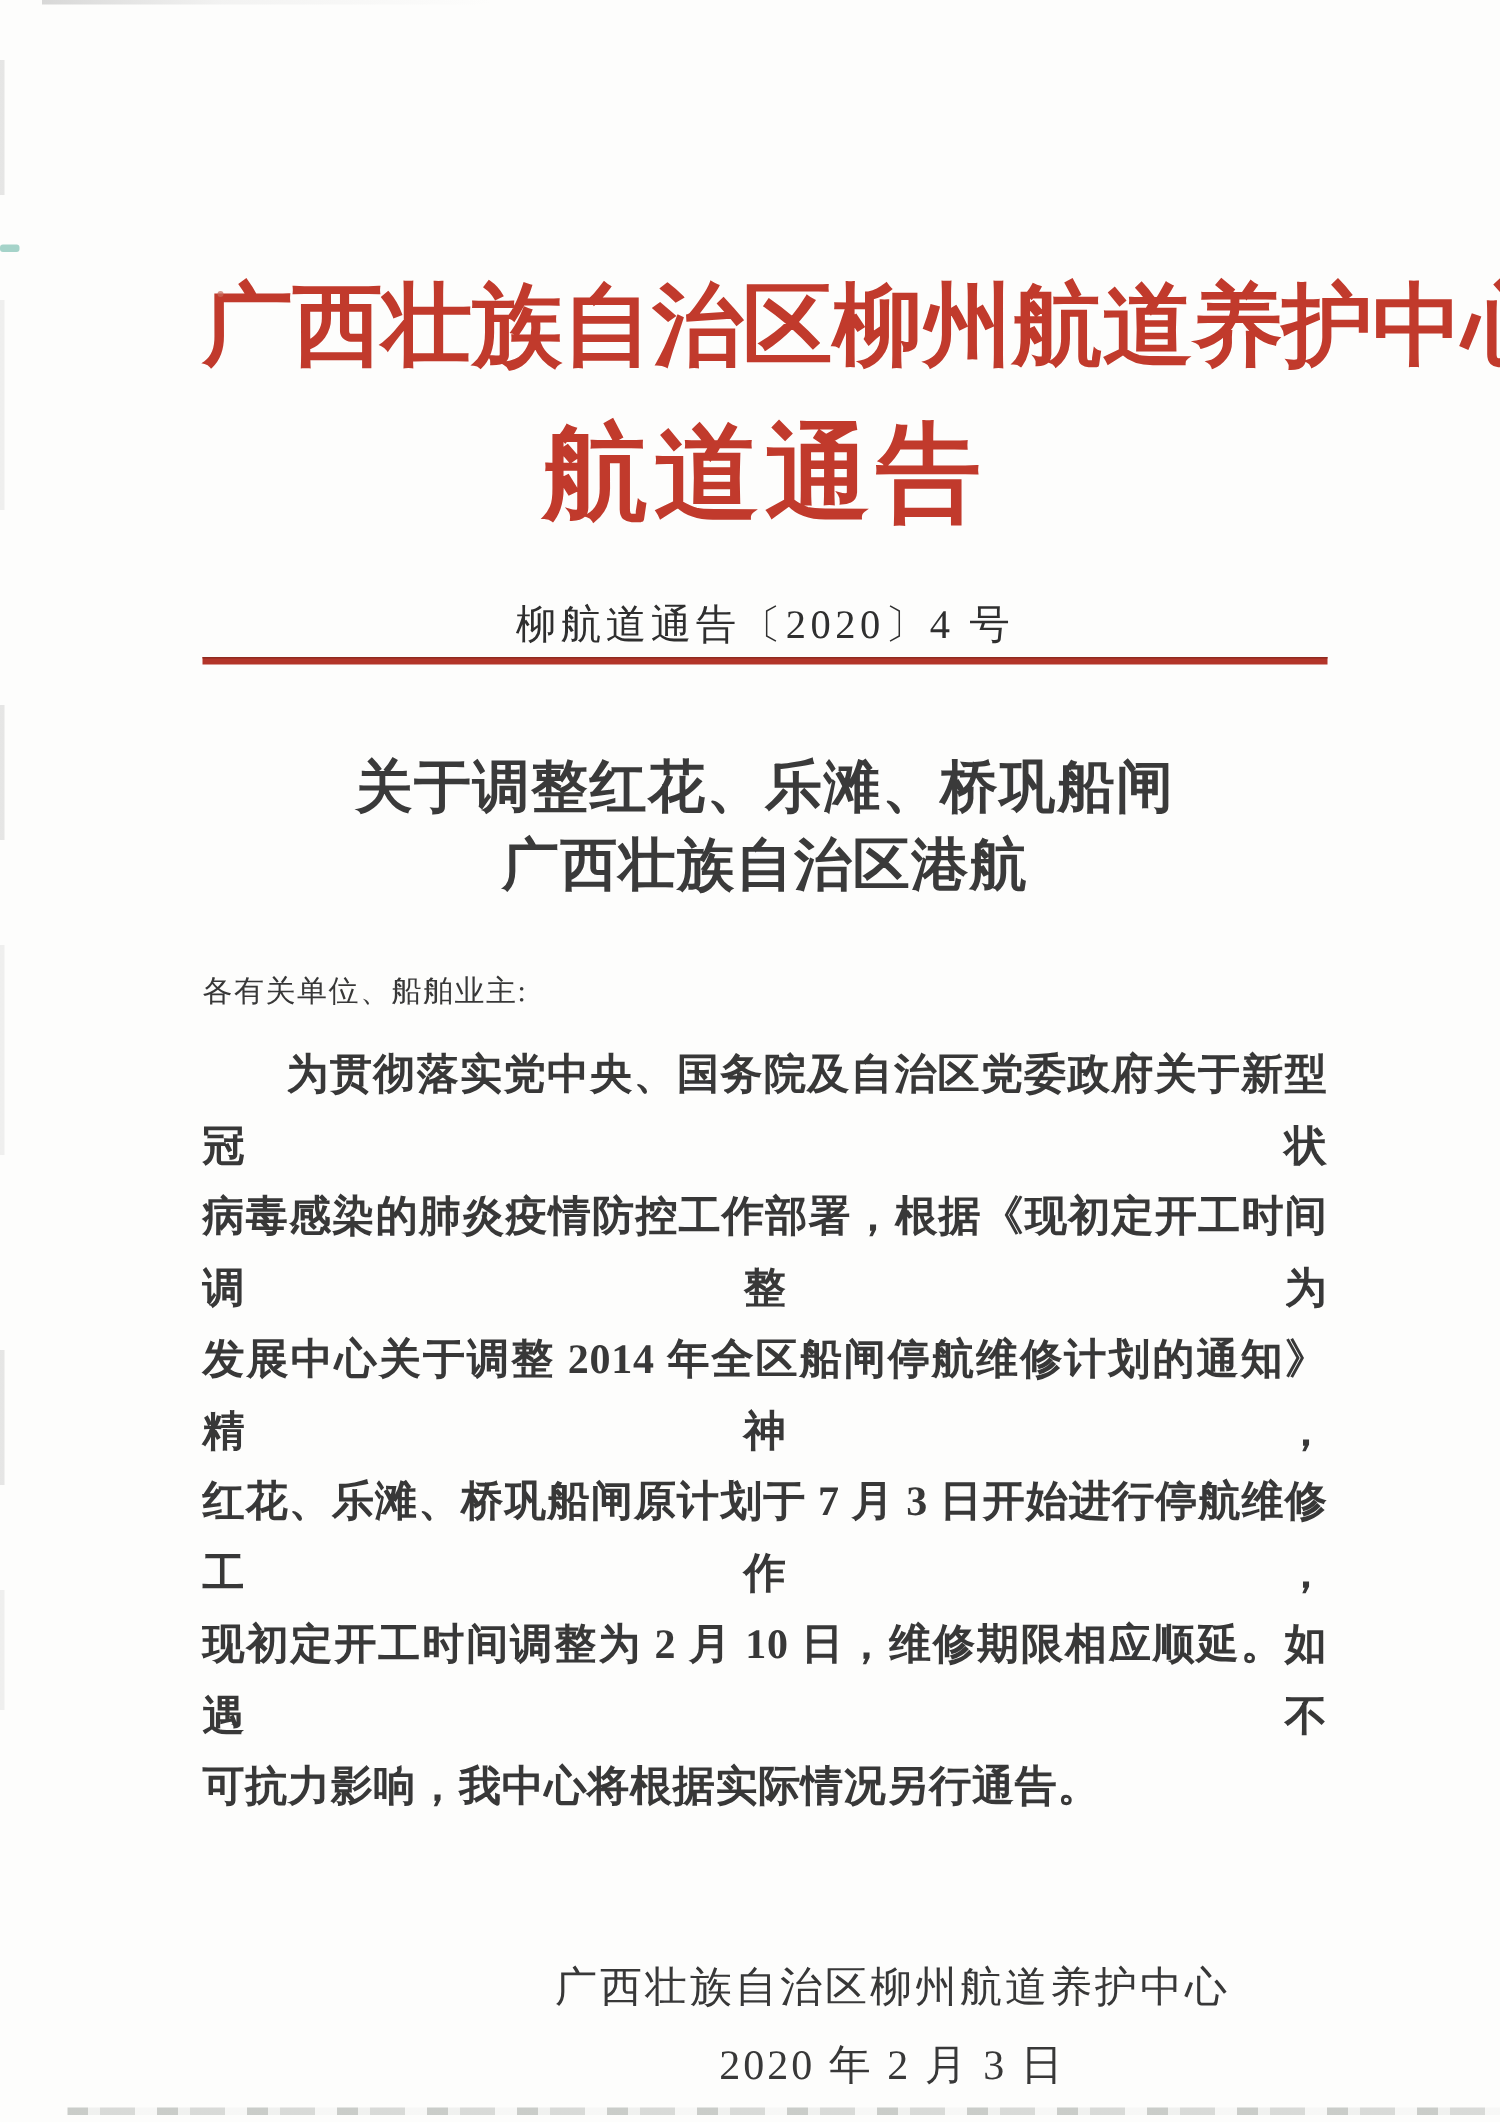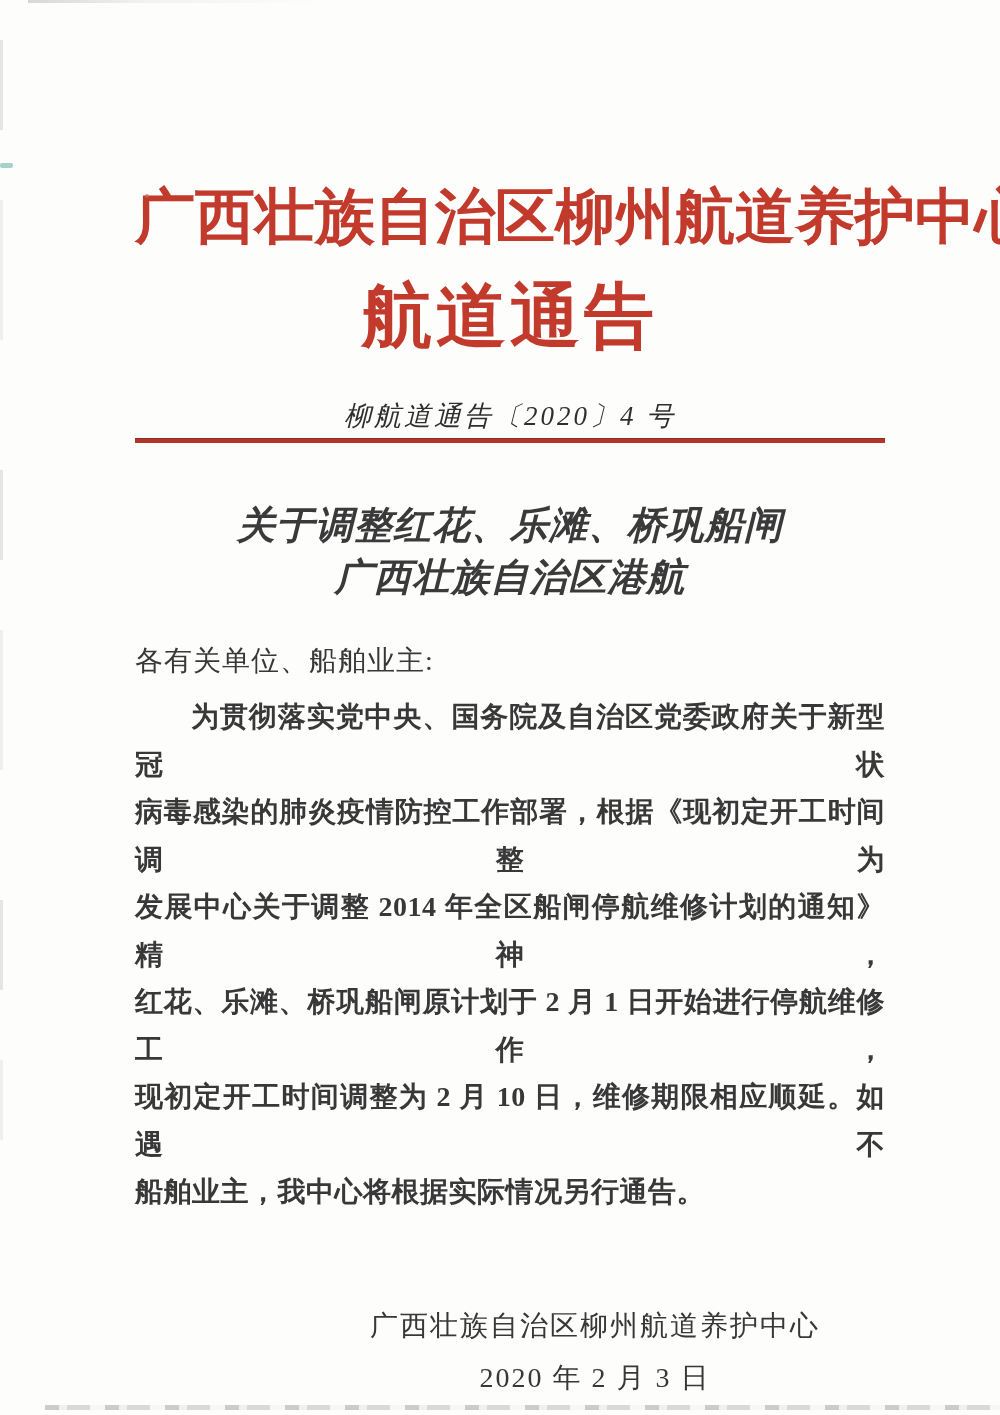--- a/index.html
+++ b/index.html
@@ -35,46 +35,44 @@
     color: var(--title-red, #c13a2c);
     letter-spacing: 4px;
   }
   .doc-number {
     margin-top: 44px;
     font-size: 27px;
     line-height: 32px;
     text-align: center;
     color: #2f2f2f;
     letter-spacing: 3px;
-    font-style: italic;
   }
   .red-rule {
     margin-top: 6px;
     height: 5px;
     width: 100%;
     background: var(--rule-red, #b33529);
     border-top: 1px solid #8f2a20;
   }
 
   
   .notice-title {
     margin-top: 56px;
     text-align: center;
     font-weight: bold;
     font-size: 38px;
     line-height: 52px;
     color: var(--text-dark, #3a3a3a);
     letter-spacing: 1px;
-    font-style: italic;
   }
 
   
   .salutation {
     margin-top: 40px;
-    font-size: 28px;
+    font-size: 20px;
     line-height: 36px;
     letter-spacing: 1px;
     color: var(--body-text, #383838);
   }
   .body-paragraph { margin-top: 14px; font-weight: bold; }
   .body-line {
     font-size: 28px;
     line-height: 47.5px;
     letter-spacing: 0.5px;
     color: var(--body-text, #383838);
@@ -162,23 +160,23 @@
     <div>关于调整红花、乐滩、桥巩船闸</div>
     <div>广西壮族自治区港航</div>
   </div>
 
   <div class="salutation">各有关单位、船舶业主:</div>
 
   <div class="body-paragraph">
     <div class="body-line first">为贯彻落实党中央、国务院及自治区党委政府关于新型冠状</div>
     <div class="body-line">病毒感染的肺炎疫情防控工作部署，根据《现初定开工时间调整为</div>
     <div class="body-line">发展中心关于调整 2014 年全区船闸停航维修计划的通知》精神，</div>
-    <div class="body-line">红花、乐滩、桥巩船闸原计划于 2 月 1 日开始进行停航维修工作，</div>
+    <div class="body-line">红花、乐滩、桥巩船闸原计划于 7 月 3 日开始进行停航维修工作，</div>
     <div class="body-line">现初定开工时间调整为 2 月 10 日，维修期限相应顺延。如遇不</div>
-    <div class="body-line last">船舶业主，我中心将根据实际情况另行通告。</div>
+    <div class="body-line last">可抗力影响，我中心将根据实际情况另行通告。</div>
   </div>
 
   <div class="sign-block">
     <div class="sign-org">广西壮族自治区柳州航道养护中心</div>
     <div class="sign-date">2020 年 2 月 3 日</div>
   </div>
 
 </div>
 
 </body></html>

